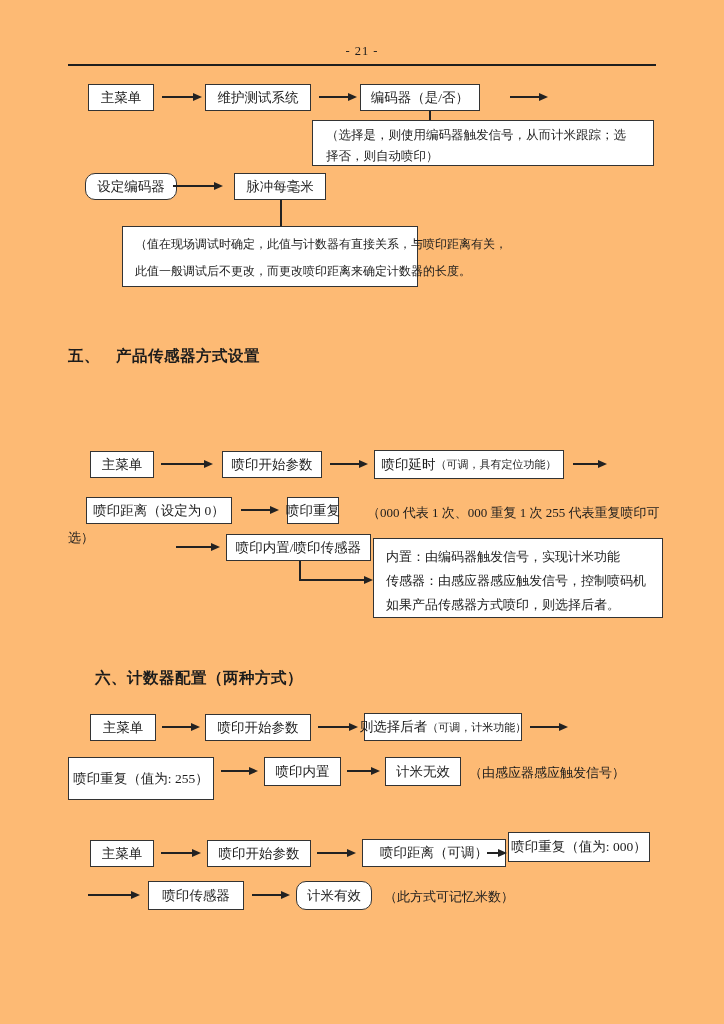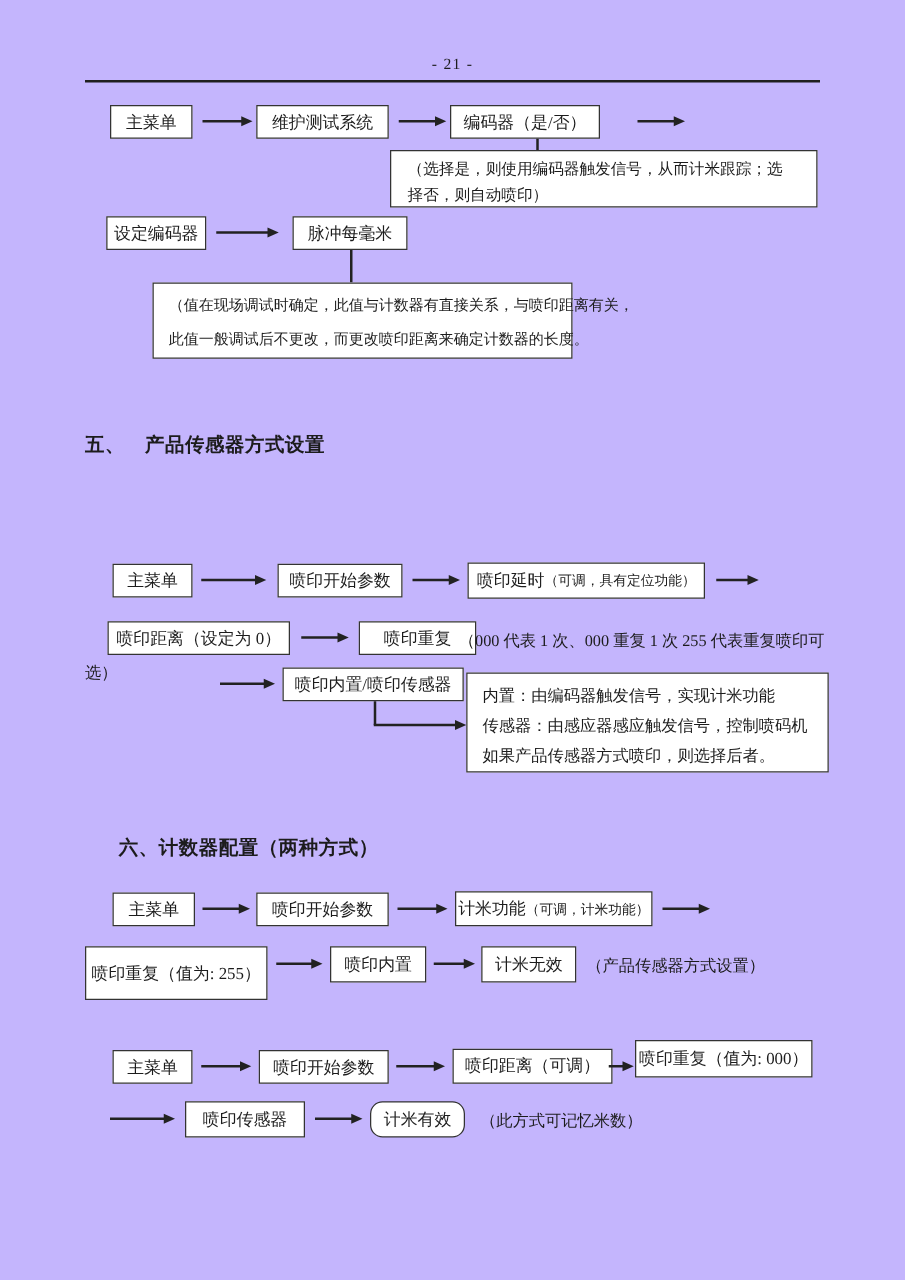--- a/index.html
+++ b/index.html
@@ -1,18 +1,18 @@
 <!DOCTYPE html>
 <html><head>
 <meta charset="utf-8">
 <style>
   html,body { margin:0; padding:0; background:#e8e8e8; }
   .page {
     position:relative; width:724px; height:1024px; margin:0 auto;
-    background:#c4b5fd; overflow:hidden;
+    background:#fdba74; overflow:hidden;
     font-family:"Liberation Serif","DejaVu Serif",serif; color:#1c1c1c;
   }
   .page-number { position:absolute; left:0; top:44px; width:724px; text-align:center;
     font-size:12.5px; letter-spacing:1px; }
   .rule { position:absolute; background:#1f1f1f; }
   .heading { position:absolute; font-weight:bold; font-size:15.5px; letter-spacing:0.5px; white-space:nowrap; }
   .node {
     position:absolute; border:1.5px solid #333; background:#fff; box-sizing:border-box;
     display:flex; align-items:center; justify-content:center;
     font-size:13.5px; white-space:nowrap; padding:0 0;
@@ -52,30 +52,30 @@
     <span>编码器（是/否）</span>
   </div>
   <div class="arrow" style="left:510px; top:91px; width:38px;"></div>
 
   <div class="vline" style="left:429px; top:111px; height:9px;"></div>
   <div class="note noteA" style="left:312px; top:120px; width:342px; height:46px;">
     <div class="line">（选择是，则使用编码器触发信号，从而计米跟踪；选</div>
     <div class="line">择否，则自动喷印）</div>
   </div>
 
-  <div class="node" style="left:85px; top:173px; width:80px; height:27px;">
+  <div class="node" style="left:85px; top:173px; width:92px; height:27px;border-radius:10px;">
     <span>设定编码器</span>
   </div>
   <div class="arrow" style="left:173px; top:180px; width:50px;"></div>
   <div class="node" style="left:234px; top:173px; width:92px; height:27px;">
     <span>脉冲每毫米</span>
   </div>
 
   <div class="vline" style="left:280px; top:200px; height:26px;"></div>
-  <div class="note noteB" style="left:122px; top:226px; width:336px; height:61px;">
+  <div class="note noteB" style="left:122px; top:226px; width:296px; height:61px;">
     <div class="line">（值在现场调试时确定，此值与计数器有直接关系，与喷印距离有关，</div>
     <div class="line">此值一般调试后不更改，而更改喷印距离来确定计数器的长度。</div>
   </div>
 
   <div class="heading" style="left:68px; top:346px;">五、　产品传感器方式设置</div>
 
   <div class="node" style="left:90px; top:451px; width:64px; height:27px;">
     <span>主菜单</span>
   </div>
   <div class="arrow" style="left:161px; top:458px; width:52px;"></div>
@@ -86,21 +86,21 @@
   <div class="node" style="left:374px; top:450px; width:190px; height:29px;">
     <span>喷印延时</span>
       <span class="sub">（可调，具有定位功能）</span>
   </div>
   <div class="arrow" style="left:573px; top:458px; width:34px;"></div>
 
   <div class="node" style="left:86px; top:497px; width:146px; height:27px;">
     <span>喷印距离（设定为 0）</span>
   </div>
   <div class="arrow" style="left:241px; top:504px; width:38px;"></div>
-  <div class="node" style="left:287px; top:497px; width:94px; height:27px;">
+  <div class="node" style="left:287px; top:497px; width:52px; height:27px;">
     <span>喷印重复</span>
   </div>
   <div class="freetext" style="left:367px; top:504px;">（000 代表 1 次、000 重复 1 次  255 代表重复喷印可</div>
   <div class="freetext" style="left:68px; top:529px;">选）</div>
 
   <div class="arrow" style="left:176px; top:541px; width:44px;"></div>
   <div class="node" style="left:226px; top:534px; width:145px; height:27px;">
     <span>喷印内置/喷印传感器</span>
   </div>
   <div class="vline" style="left:299px; top:561px; height:19px;"></div>
@@ -115,47 +115,47 @@
 
   <div class="node" style="left:90px; top:714px; width:66px; height:27px;">
     <span>主菜单</span>
   </div>
   <div class="arrow" style="left:162px; top:721px; width:38px;"></div>
   <div class="node" style="left:205px; top:714px; width:106px; height:27px;">
     <span>喷印开始参数</span>
   </div>
   <div class="arrow" style="left:318px; top:721px; width:40px;"></div>
   <div class="node" style="left:364px; top:713px; width:158px; height:28px;">
-    <span>计米功能</span>
+    <span>则选择后者</span>
       <span class="sub">（可调，计米功能）</span>
   </div>
   <div class="arrow" style="left:530px; top:721px; width:38px;"></div>
 
   <div class="node" style="left:68px; top:757px; width:146px; height:43px;justify-content:center;">
     <span>喷印重复（值为: 255）</span>
   </div>
   <div class="arrow" style="left:221px; top:765px; width:37px;"></div>
   <div class="node" style="left:264px; top:757px; width:77px; height:29px;">
     <span>喷印内置</span>
   </div>
   <div class="arrow" style="left:347px; top:765px; width:33px;"></div>
   <div class="node" style="left:385px; top:757px; width:76px; height:29px;">
     <span>计米无效</span>
   </div>
-  <div class="freetext" style="left:469px; top:764px;">（产品传感器方式设置）</div>
+  <div class="freetext" style="left:469px; top:764px;">（由感应器感应触发信号）</div>
 
   <div class="node" style="left:90px; top:840px; width:64px; height:27px;">
     <span>主菜单</span>
   </div>
   <div class="arrow" style="left:161px; top:847px; width:40px;"></div>
   <div class="node" style="left:207px; top:840px; width:104px; height:27px;">
     <span>喷印开始参数</span>
   </div>
   <div class="arrow" style="left:317px; top:847px; width:39px;"></div>
-  <div class="node" style="left:362px; top:839px; width:128px; height:28px;">
+  <div class="node" style="left:362px; top:839px; width:144px; height:28px;">
     <span>喷印距离（可调）</span>
   </div>
   <div class="arrow" style="left:487px; top:847px; width:20px;"></div>
   <div class="node" style="left:508px; top:832px; width:142px; height:30px;">
     <span>喷印重复（值为: 000）</span>
   </div>
 
   <div class="arrow" style="left:88px; top:889px; width:52px;"></div>
   <div class="node" style="left:148px; top:881px; width:96px; height:29px;">
     <span>喷印传感器</span>

